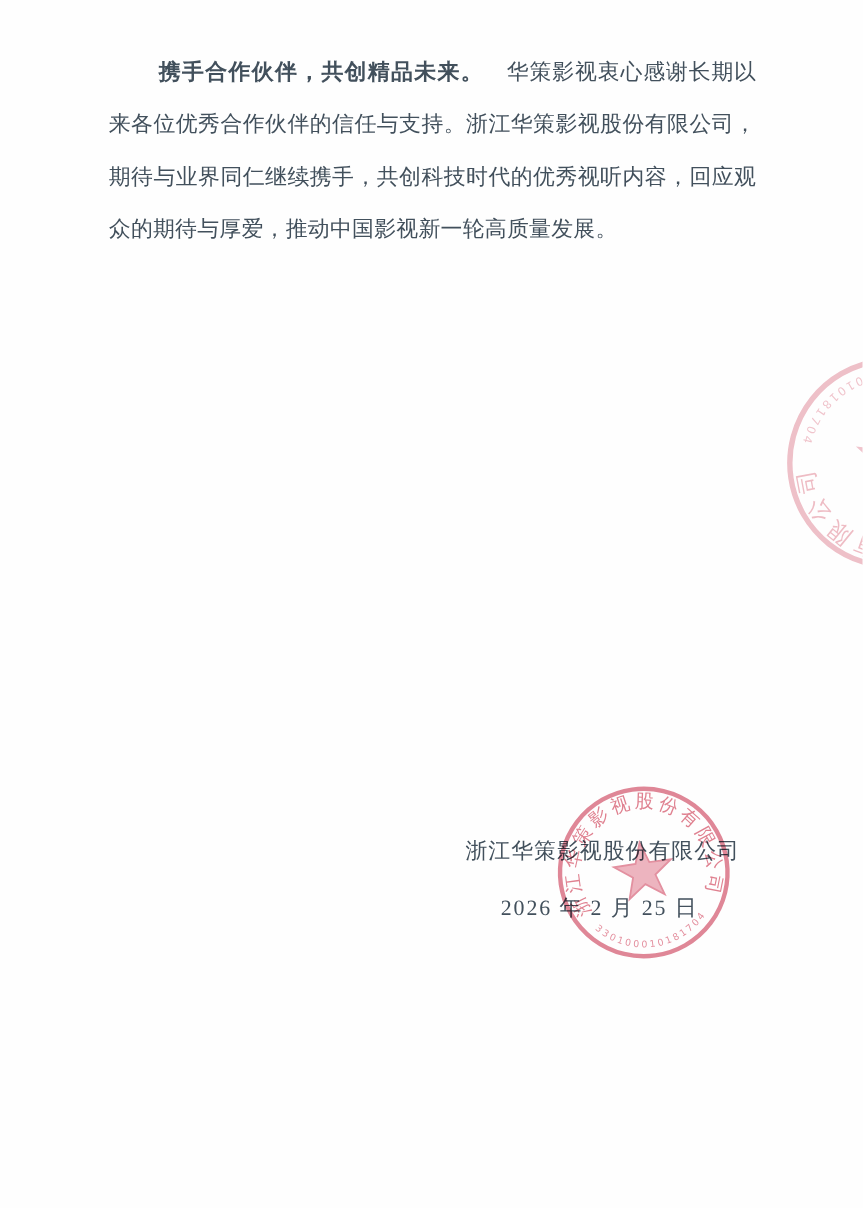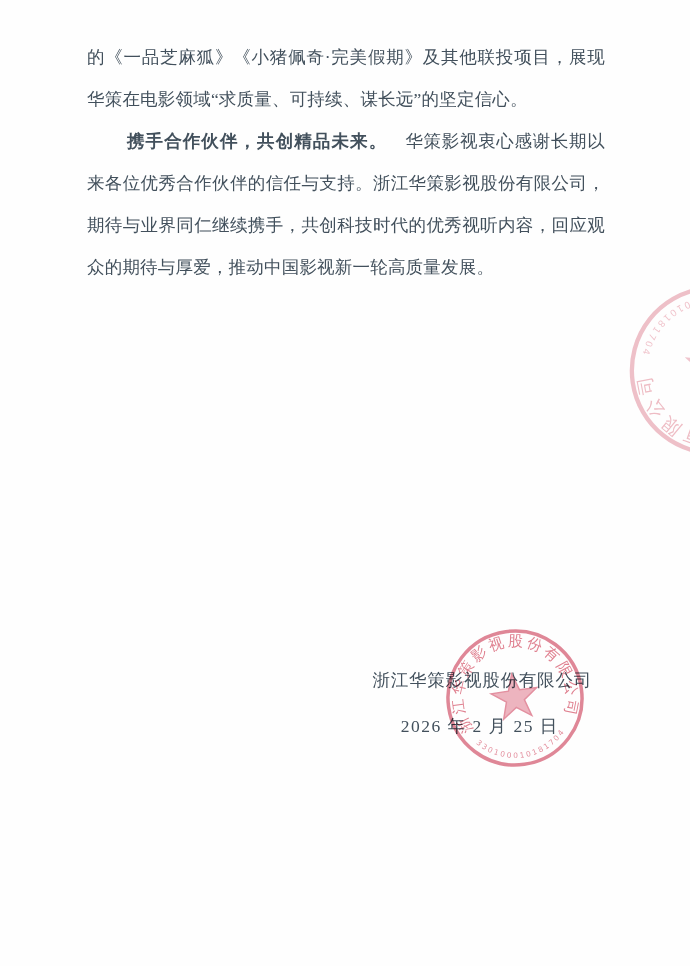--- a/index.html
+++ b/index.html
@@ -68,21 +68,20 @@
     stroke:#dd7589;
     stroke-width:1.4px;
   }
 </style>
 </head>
 <body>
 
 <div class="page">
 
   <div class="letter-body">
-    <p class="para"><span class="lead"></span><span>的《一品芝麻狐》《小猪佩奇·完美假期》及其他联投项目，展现华策在电影领域“求质量、可持续、谋长远”的坚定信心。</span></p>
     <p class="para indent"><span class="lead">携手合作伙伴，共创精品未来。</span><span>　华策影视衷心感谢长期以来各位优秀合作伙伴的信任与支持。浙江华策影视股份有限公司，期待与业界同仁继续携手，共创科技时代的优秀视听内容，回应观众的期待与厚爱，推动中国影视新一轮高质量发展。</span></p>
   </div>
 
   <div class="signature">
     <div class="company">浙江华策影视股份有限公司</div>
     <div class="date">2026 年 2 月 25 日</div>
   </div>
 
   <svg class="seal seal-main" viewBox="-75 -75 150 150">
     <g transform="rotate(-8)">

